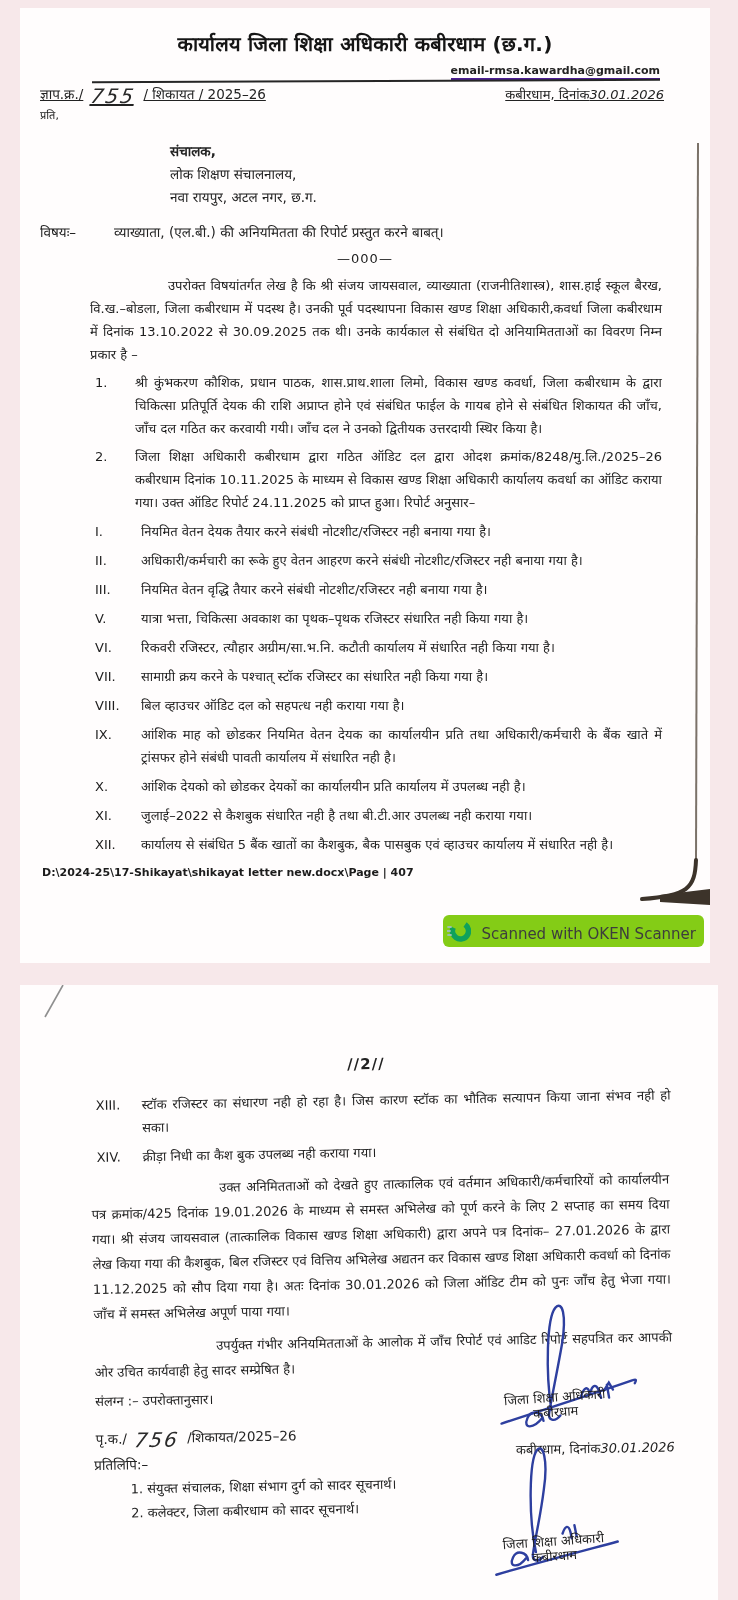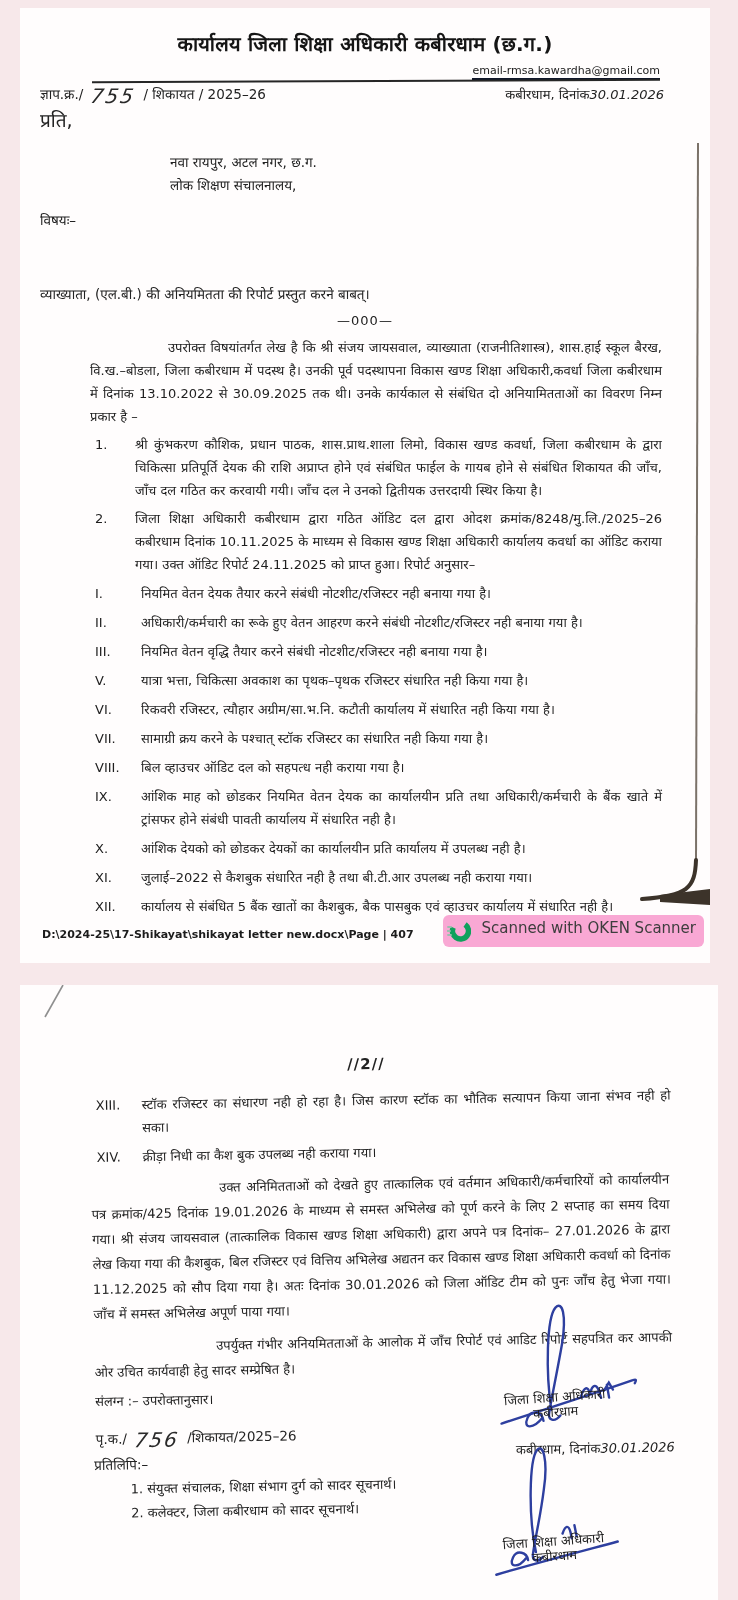--- a/index.html
+++ b/index.html
@@ -15,50 +15,50 @@
   #page2{left:20px;top:985px;width:698px;height:615px;}
 
   
   .p1-inner{position:absolute;inset:0;padding:14px 0 0 0;}
   .letter-title{
     text-align:center;font-size:20px;font-weight:bold;color:#151515;
     letter-spacing:.2px;margin:8px 10px 2px 10px;
   }
   .email-row{text-align:right;margin:2px 50px 0 0;}
   .email{
-    font-size:11px;font-weight:normal;color:#232323;
-    border-bottom:2px solid #0f172a;padding-bottom:1px;
+    font-size:11px;font-weight:bold;color:#232323;
+    border-bottom:2px solid #4c1d95;padding-bottom:1px;
   }
   .head-rule{height:2px;background:#262626;margin:2px 50px 0 72px;transform:rotate(-0.25deg);}
-  .ref-row{display:flex;justify-content:space-between;align-items:flex-start;margin:3px 46px 0 20px;font-size:13.5px;}
+  .ref-row{display:flex;justify-content:space-between;align-items:flex-start;margin:3px 46px 0 20px;font-size:13.5px;text-decoration:underline;}
   .ref-left{display:flex;align-items:flex-start;}
   .hand{
     font-style:italic;font-size:20px;line-height:18px;
     display:inline-block;transform:skewX(-10deg);
     margin:2px 8px 0 8px;letter-spacing:2px;color:#2a2a2a;
   }
   .date-line{font-size:13px;}
   .hand-date{font-style:italic;}
-  .prati{margin:2px 0 16px 20px;font-size:19px;}
+  .prati{margin:2px 0 16px 20px;font-size:11px;}
   .recipient{margin:18px 0 0 150px;font-size:13.5px;line-height:23px;}
   .recipient .r-bold{font-weight:bold;}
-  .subject-row{display:flex;margin:14px 0 0 20px;font-size:13.5px;flex-direction:column;}
+  .subject-row{display:flex;margin:14px 0 0 20px;font-size:13.5px;}
   .subject-label{width:74px;flex:0 0 74px;}
   .separator{text-align:center;font-size:13px;margin:10px 0 8px 0;letter-spacing:1px;}
   .bodytext{font-size:13px;line-height:23px;color:#1e1e1e;}
   .intro{margin:2px 48px 0 70px;text-align:justify;text-indent:78px;}
   .num-item{position:relative;margin:5px 48px 0 75px;padding-left:40px;text-align:justify;}
   .num-item .num{position:absolute;left:0;top:0;}
   .roman-item{position:relative;margin:6px 48px 0 75px;padding-left:46px;text-align:justify;}
   .roman-item .num{position:absolute;left:0;top:0;}
   .filepath{margin:10px 0 0 22px;font-size:11px;font-weight:bold;color:#1c1c1c;}
   .scan-edge{position:absolute;right:0;top:0;pointer-events:none;}
   .oken-badge{
     position:absolute;right:6px;bottom:16px;
-    display:flex;align-items:flex-start;gap:10px;background:#f9a8d4;
+    display:flex;align-items:flex-end;gap:10px;background:#84cc16;
     padding:4px 8px 4px 4px;border-radius:6px;
   }
   .oken-text{font-size:15px;color:#3d3d3d;font-weight:500;}
 
   
   .p2rot{position:absolute;inset:0;transform:rotate(-1.05deg);transform-origin:50% 40%;}
   .page-num{ text-align:center;font-size:15px;font-weight:bold;margin-top:70px;letter-spacing:1px;}
   .p2-items{margin-top:16px;}
   .p2 .roman-item{margin-left:78px;margin-right:45px;}
   .p2-para{margin:8px 48px 0 72px;text-align:justify;line-height:25px;}
@@ -93,22 +93,23 @@
         <span>/ शिकायत / 2025–26</span>
       </span>
       <span class="date-line">
         <span>कबीरधाम, दिनांक</span><span class="hand-date">30.01.2026</span>
       </span>
     </div>
 
     <div class="prati">प्रति,</div>
 
     <div class="recipient">
+      <div class="r-bold">संचालक,</div>
+      <div>लोक शिक्षण संचालनालय,</div>
       <div>नवा रायपुर, अटल नगर, छ.ग.</div>
-      <div>लोक शिक्षण संचालनालय,</div>
     </div>
 
     <div class="subject-row">
       <span class="subject-label">विषयः–</span>
       <span>व्याख्याता, (एल.बी.) की अनियमितता की रिपोर्ट प्रस्तुत करने बाबत्।</span>
     </div>
 
     <div class="separator">—000—</div>
 
     <div class="intro bodytext">उपरोक्त विषयांतर्गत लेख है कि श्री संजय जायसवाल, व्याख्याता (राजनीतिशास्त्र), शास.हाई स्कूल बैरख, वि.ख.–बोडला, जिला कबीरधाम में पदस्थ है। उनकी पूर्व पदस्थापना विकास खण्ड शिक्षा अधिकारी,कवर्धा जिला कबीरधाम में दिनांक 13.10.2022 से 30.09.2025 तक थी। उनके कार्यकाल से संबंधित दो अनियामितताओं का विवरण निम्न प्रकार है –</div>

